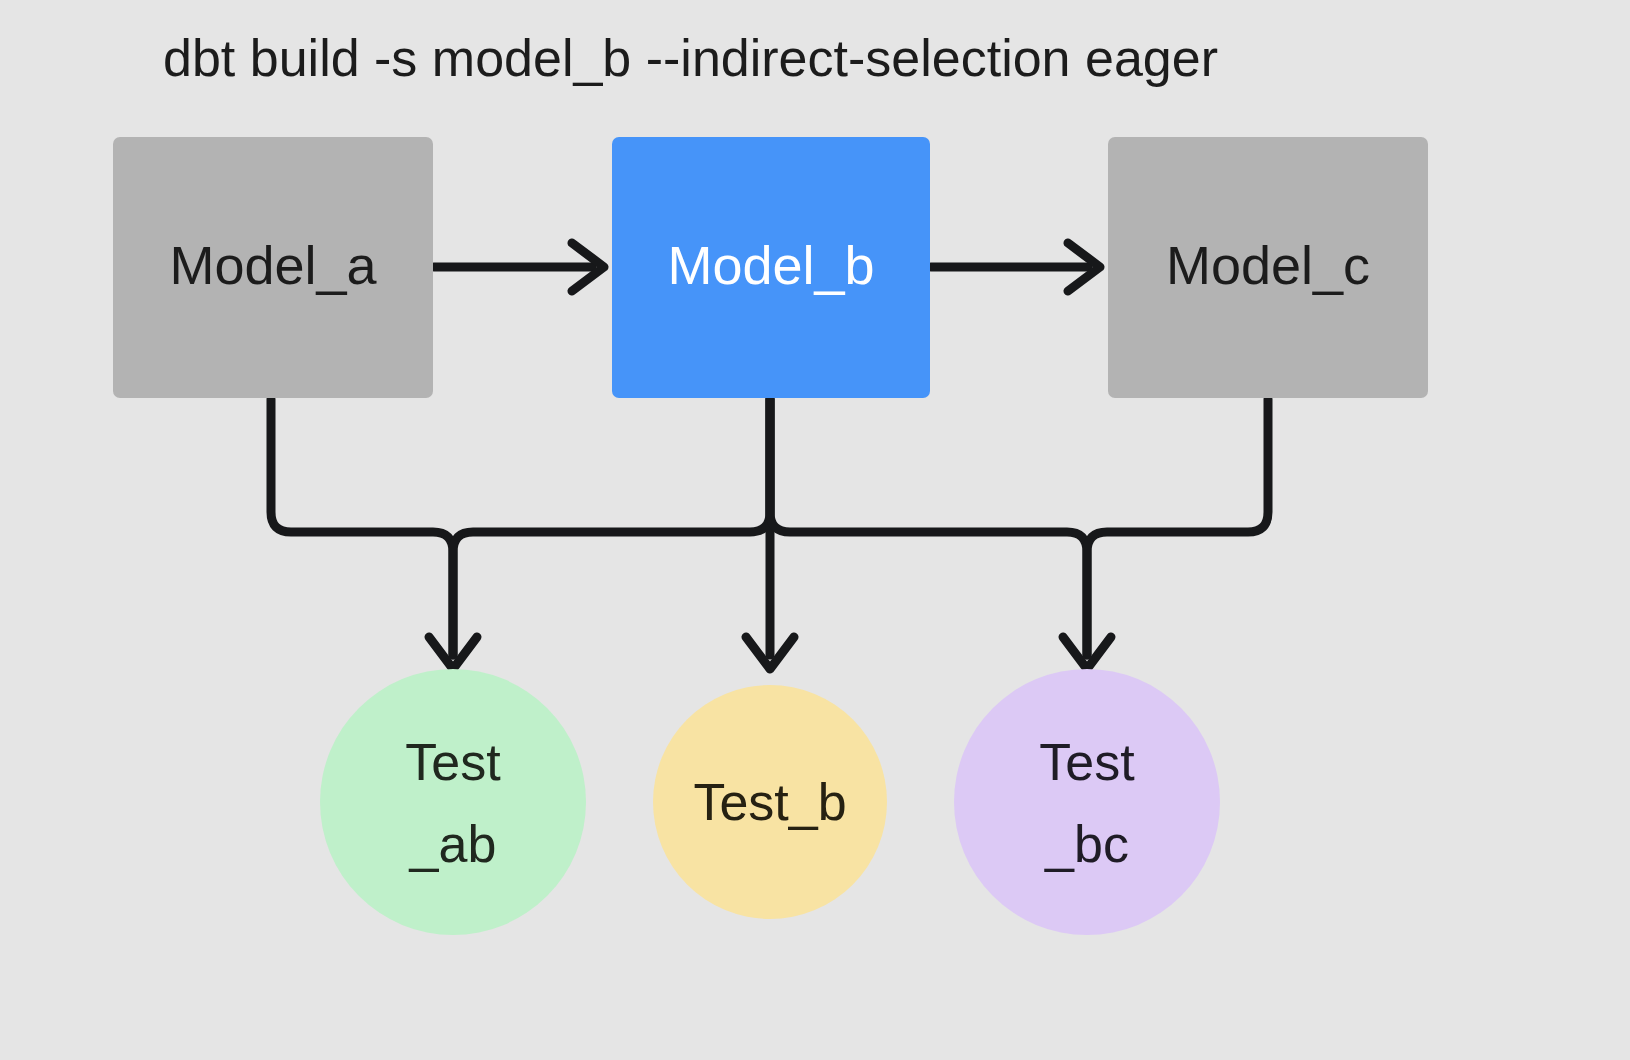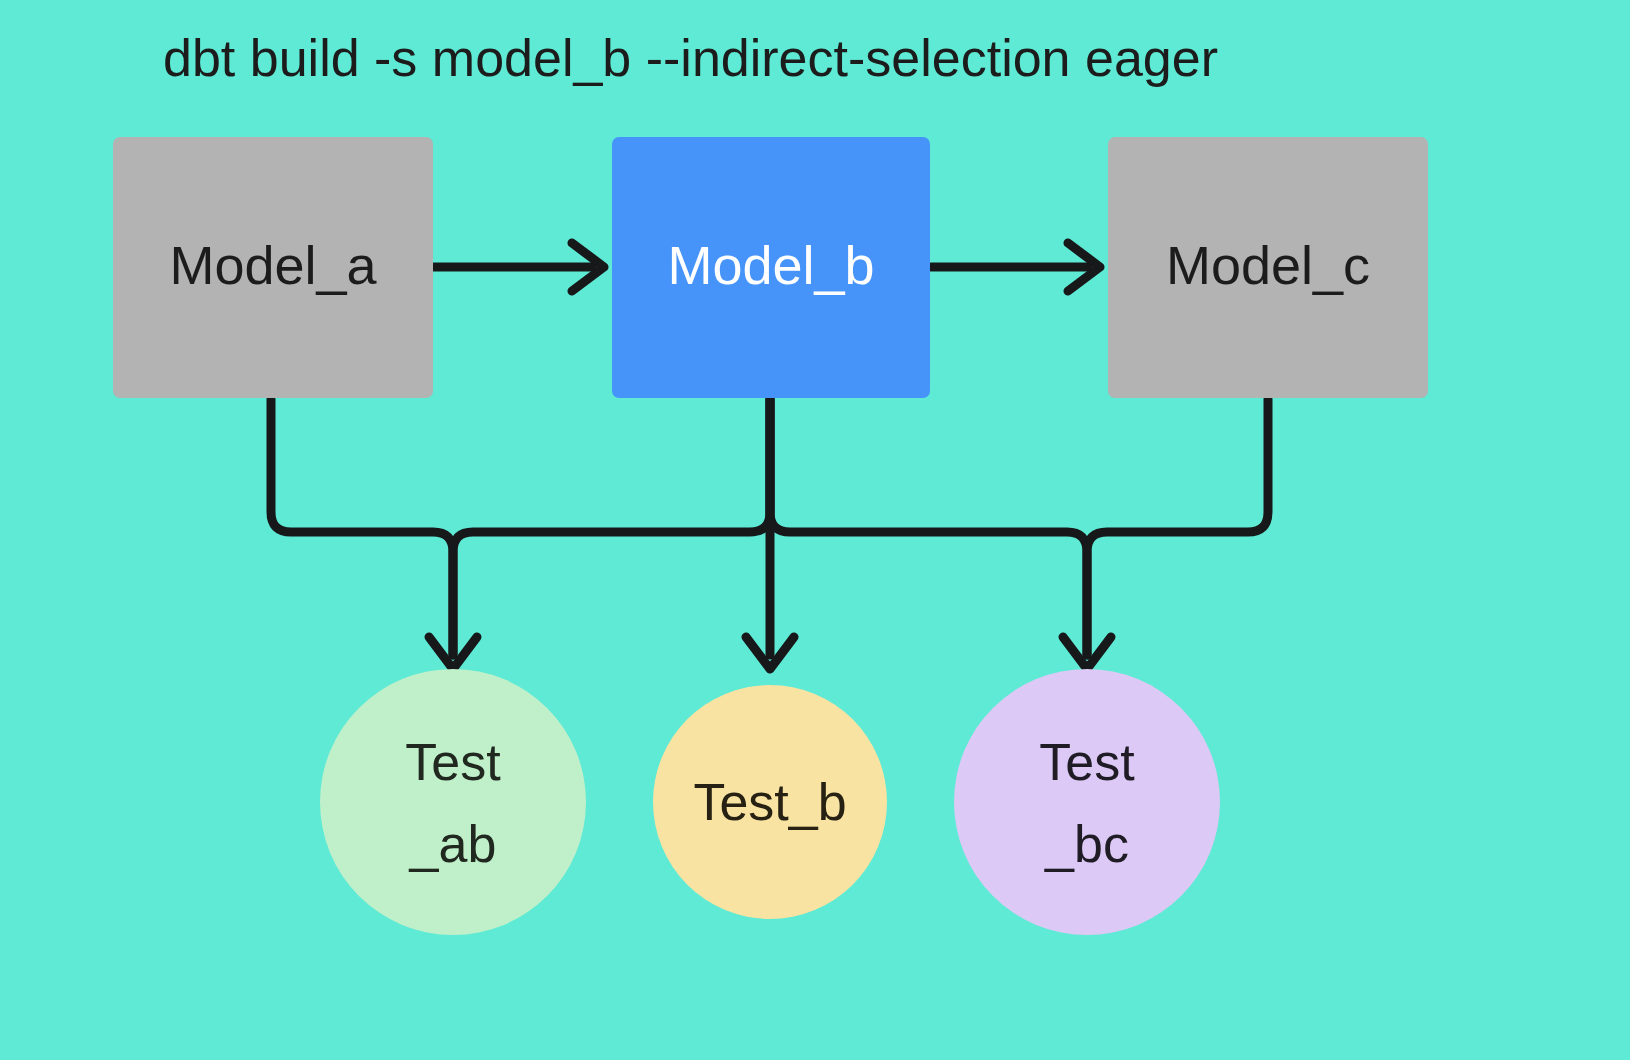--- a/index.html
+++ b/index.html
@@ -57,21 +57,21 @@
     fill: none;
     stroke: #17181a;
     stroke-width: 9;
     stroke-linecap: round;
     stroke-linejoin: round;
   }
 </style>
 </head>
 <body>
 
-<div id="diagram-root" style="background: #5eead4; text-align: right;">
+<div id="diagram-root" style="background: #e5e5e5; text-align: right;">
   <svg id="diagram-svg" viewBox="0 0 1630 1060" xmlns="http://www.w3.org/2000/svg">
 
     <text class="title-text" x="163" y="62">dbt build -s model_b --indirect-selection eager</text>
 
     <g>
 
       <g>
         <path class="edge-path" d="M 433 267 L 1592 267" transform="translate(0,0)" d-ignore="placeholder" style="display:none" stroke="#17181a"></path>
         <path class="edge-path" d="M 434 267 L 1589 267" style="display:none" stroke="#17181a"></path>
         <path class="edge-path" d="M 434 267 L 592 267" stroke="#17181a"></path>

